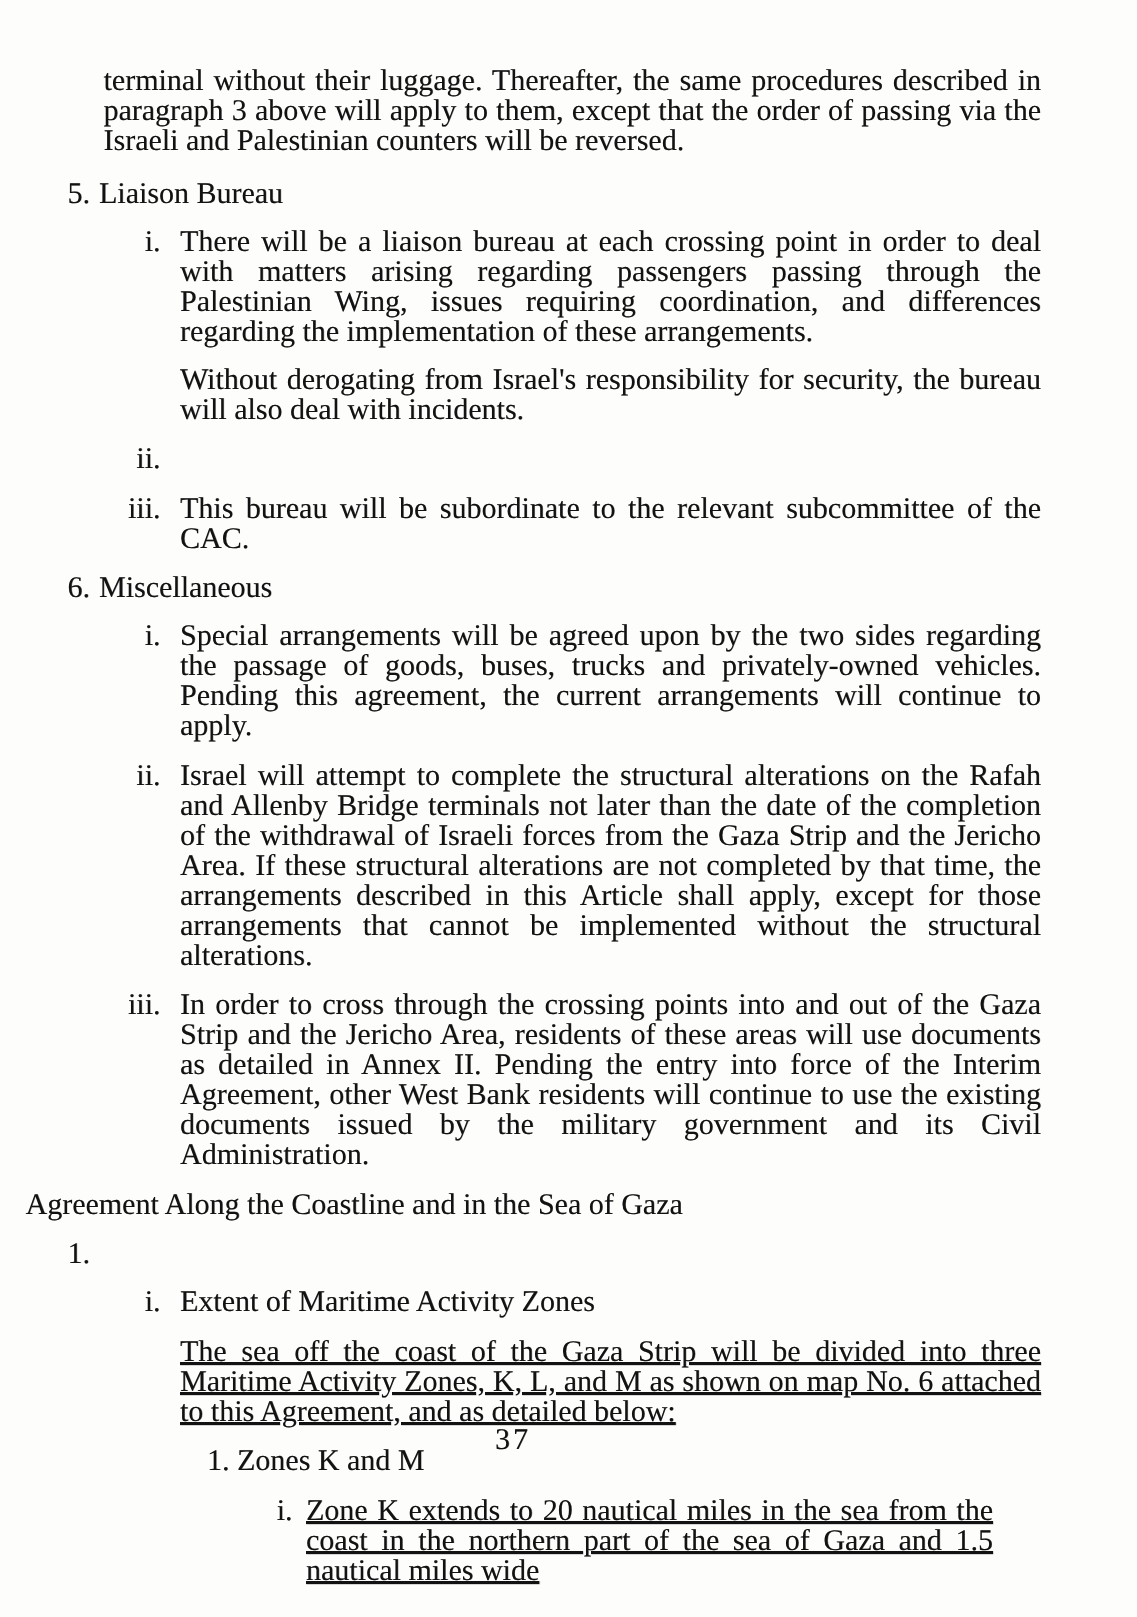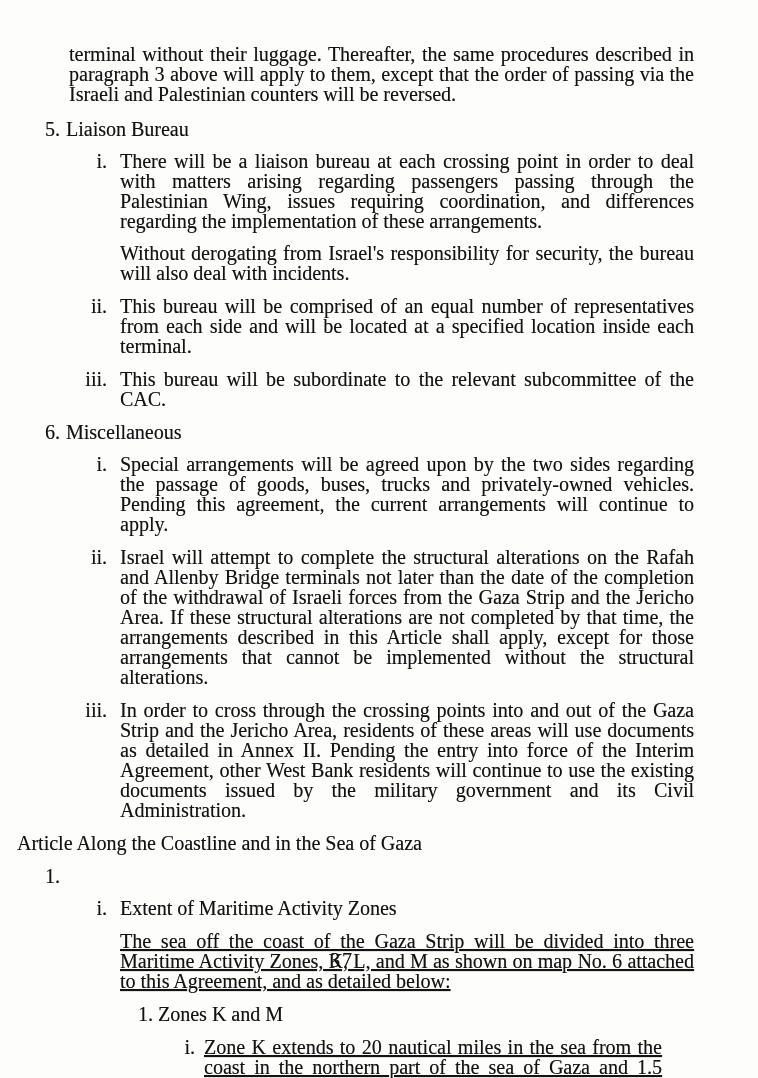--- a/index.html
+++ b/index.html
@@ -126,23 +126,20 @@
   <div class="l2item">
     <span class="rm">i.</span>
     <div class="body">
       <p>There will be a liaison bureau at each crossing point in order to deal with matters arising regarding passengers passing through the Palestinian Wing, issues requiring coordination, and differences regarding the implementation of these arrangements.</p>
       <p>Without derogating from Israel's responsibility for security, the bureau will also deal with incidents.</p>
     </div>
   </div>
 
   <div class="l2item">
     <span class="rm">ii.</span>
-    <div class="body">
-      <p>This bureau will be comprised of an equal number of representatives from each side and will be located at a specified location inside each terminal.</p>
-    </div>
   </div>
 
   <div class="l2item">
     <span class="rm">iii.</span>
     <div class="body">
       <p>This bureau will be subordinate to the relevant subcommittee of the CAC.</p>
     </div>
   </div>
 
   <div class="l1head">
@@ -165,21 +162,21 @@
   </div>
 
   <div class="l2item">
     <span class="rm">iii.</span>
     <div class="body">
       <p>In order to cross through the crossing points into and out of the Gaza Strip and the Jericho Area, residents of these areas will use documents as detailed in Annex II. Pending the entry into force of the Interim Agreement, other West Bank residents will continue to use the existing documents issued by the military government and its Civil Administration.</p>
     </div>
   </div>
 
 
-  <div class="article-title">Article Along the Coastline and in the Sea of Gaza</div>
+  <div class="article-title">Agreement Along the Coastline and in the Sea of Gaza</div>
 
   <div class="l1head">
     <span class="num">1.</span>
   </div>
 
   <div class="l2item">
     <span class="rm">i.</span>
     <div class="body">
       <p>Extent of Maritime Activity Zones</p>
     </div>

